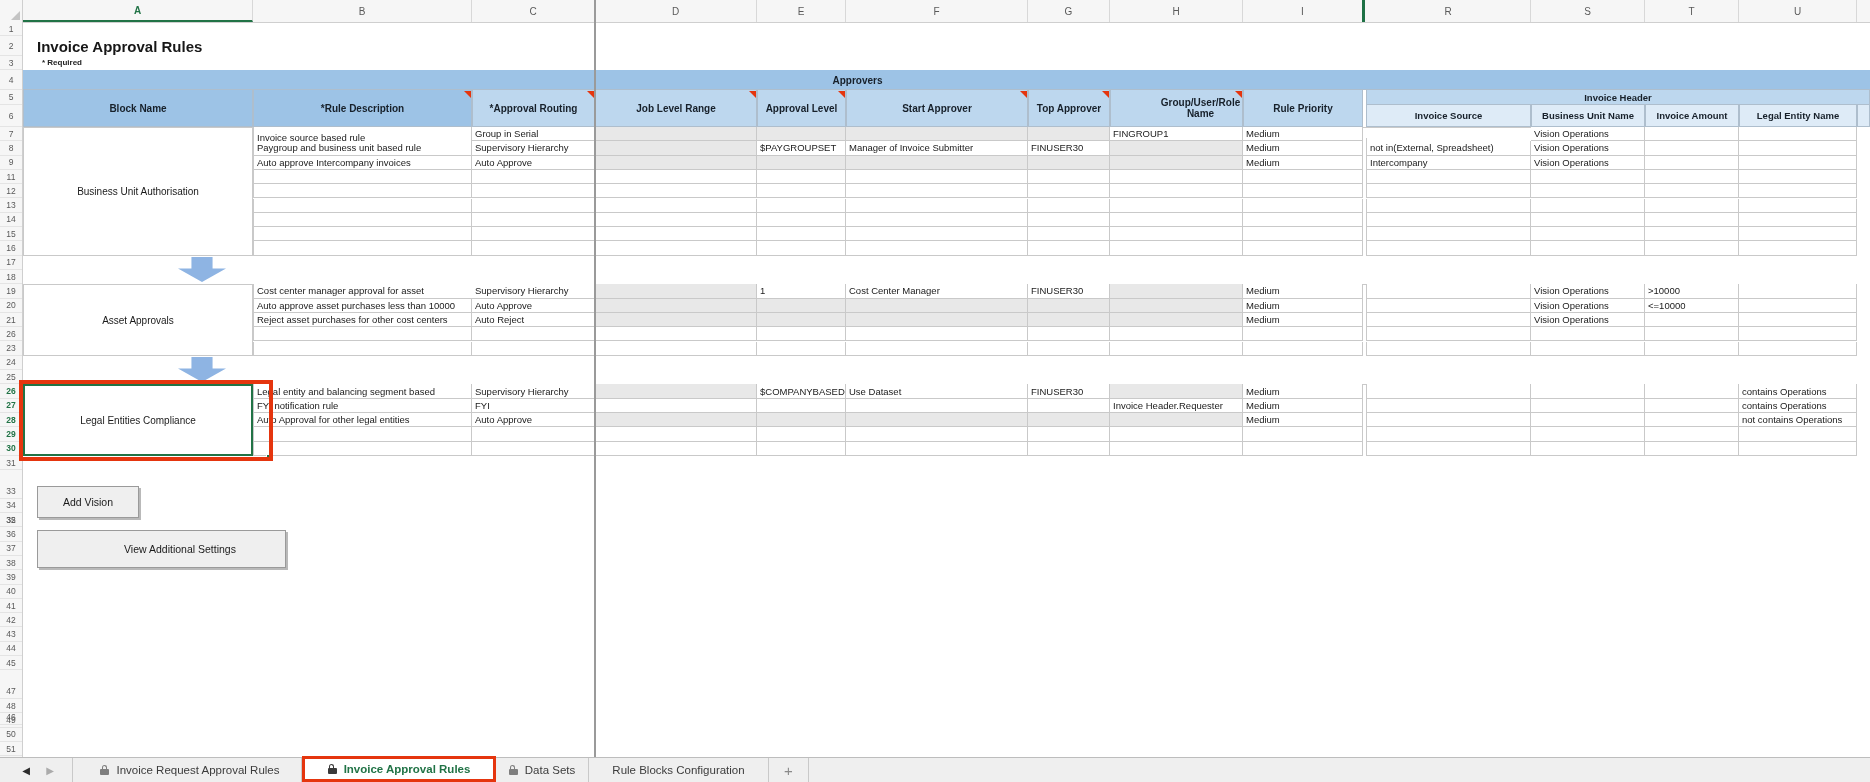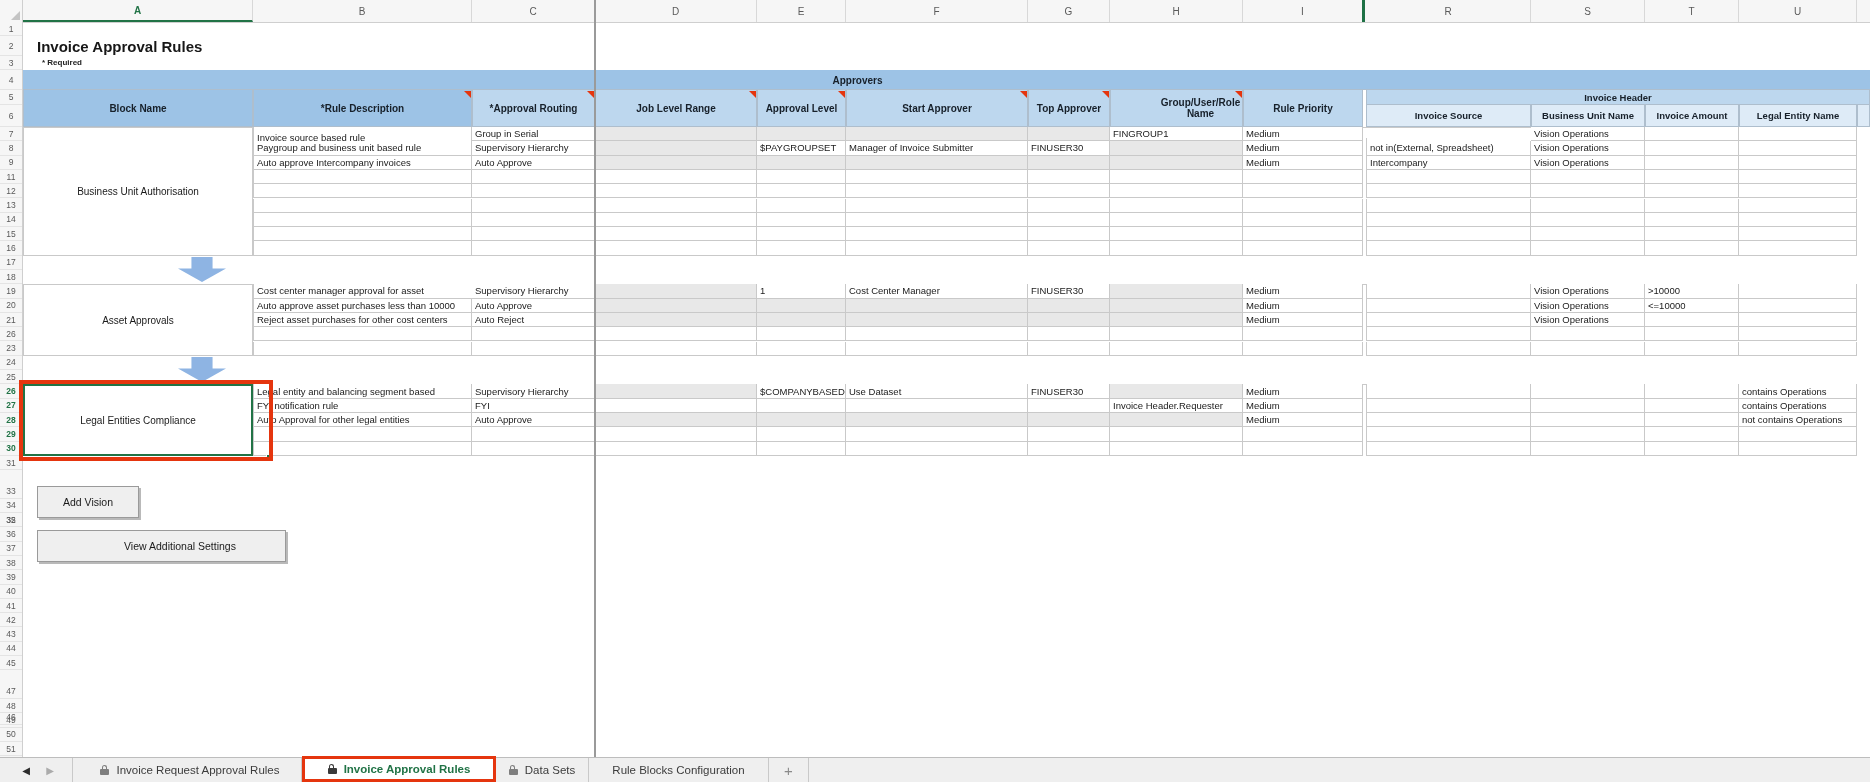--- a/index.html
+++ b/index.html
@@ -418,21 +418,21 @@
       <div class="cell" style="left: 1739px; top: 441.6px; width: 118px; height: 14.3px;"></div>
     </div>
 
   <div id="arrow1" class="flowarrow" style="left:178px;top:257px;"></div>
   <div id="arrow2" class="flowarrow" style="left:178px;top:357px;"></div>
 
   <div id="paneline"></div>
   <div id="hiddencols"></div>
 
   <div class="xlbtn" style="left:37px;top:486px;width:102px;height:32px;">Add Vision</div>
-  <div class="xlbtn" style="left:37px;top:530px;width:249px;height:32px;padding-left:37px;">View Additional Settings</div>
+  <div class="xlbtn" style="left:37px;top:530px;width:249px;height:38px;padding-left:37px;">View Additional Settings</div>
 
   <div id="selection" style="left:23px;top:384px;width:230px;height:72px;"></div>
   <div id="fillhandle" style="left:266px;top:454px;"></div>
   <div class="redbox" style="left:19px;top:380px;width:254px;height:81px;"></div>
 
   <div id="tabbar">
     <div class="navarrow" style="margin-left:14px;">◀</div>
     <div class="navarrow dim">▶</div>
     <div class="navsep"></div>
     <div id="tabs" style="display:flex;align-items:stretch;">

